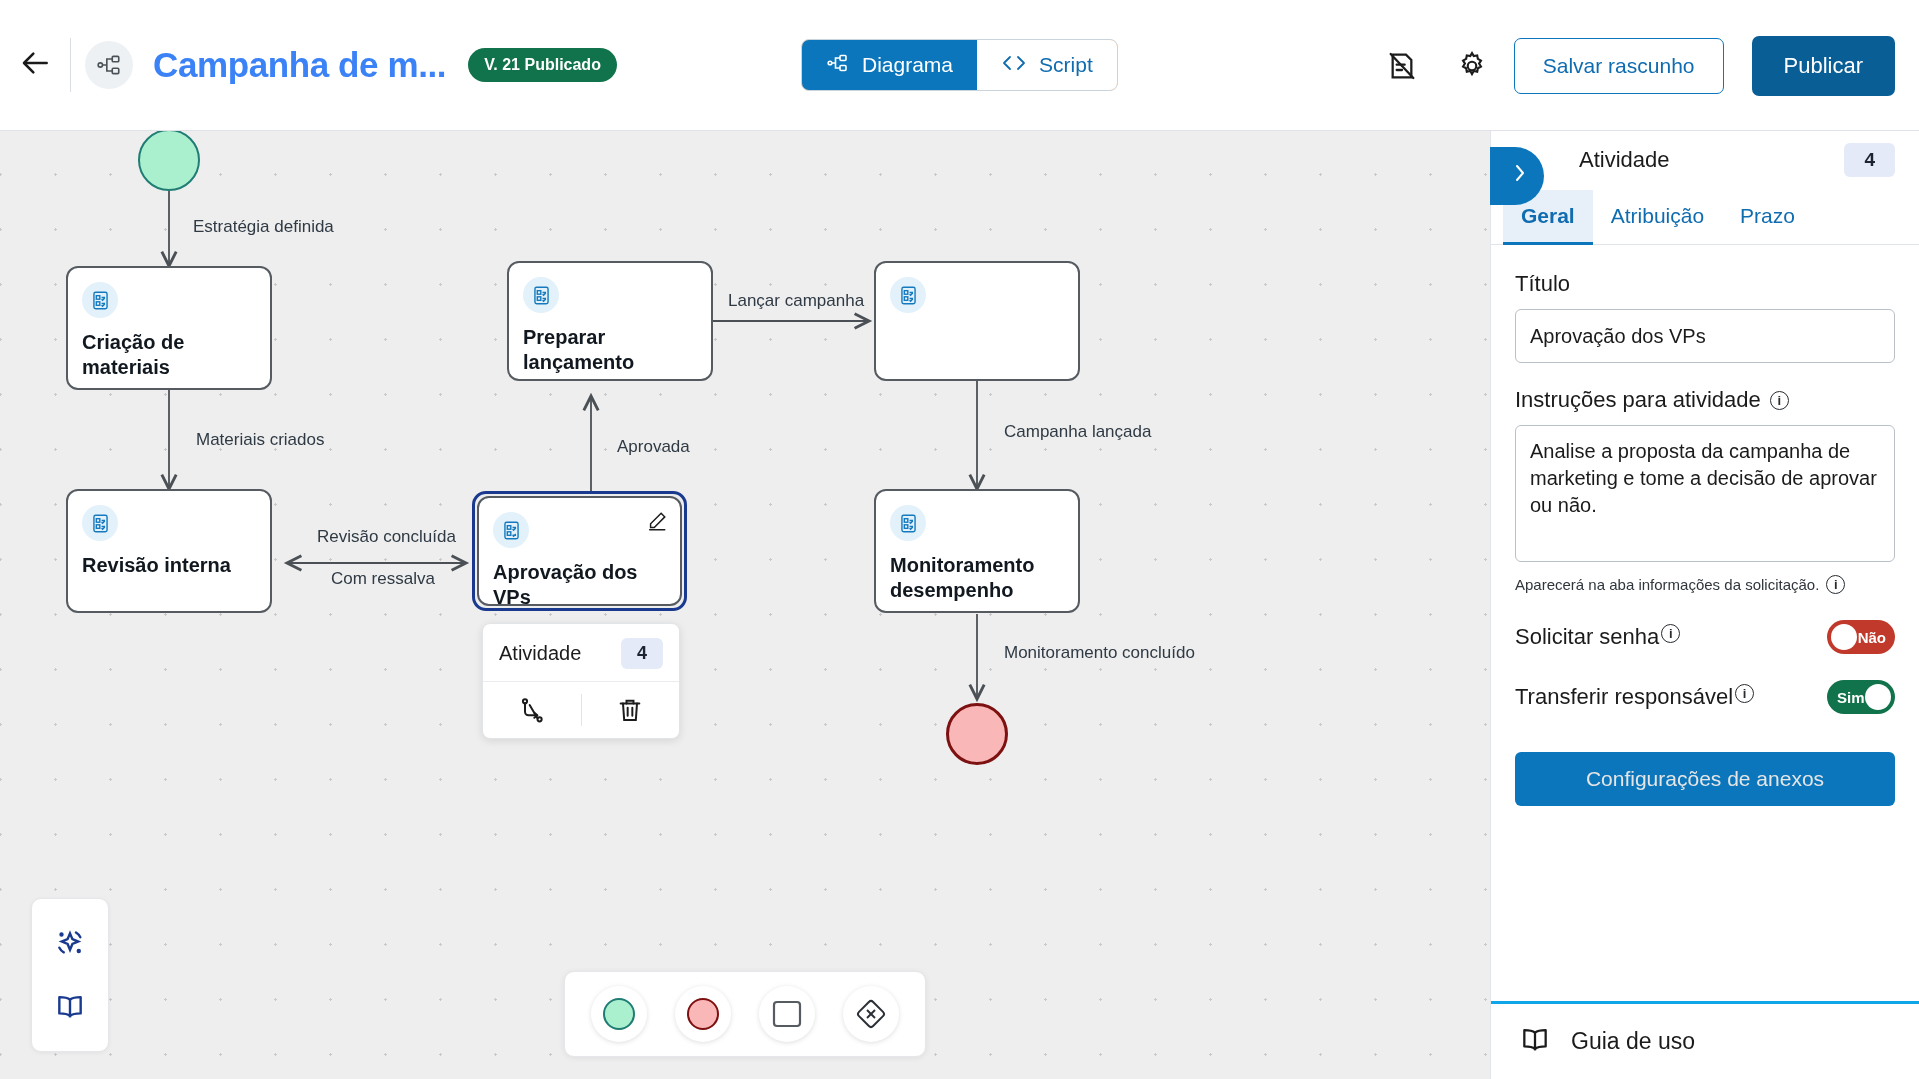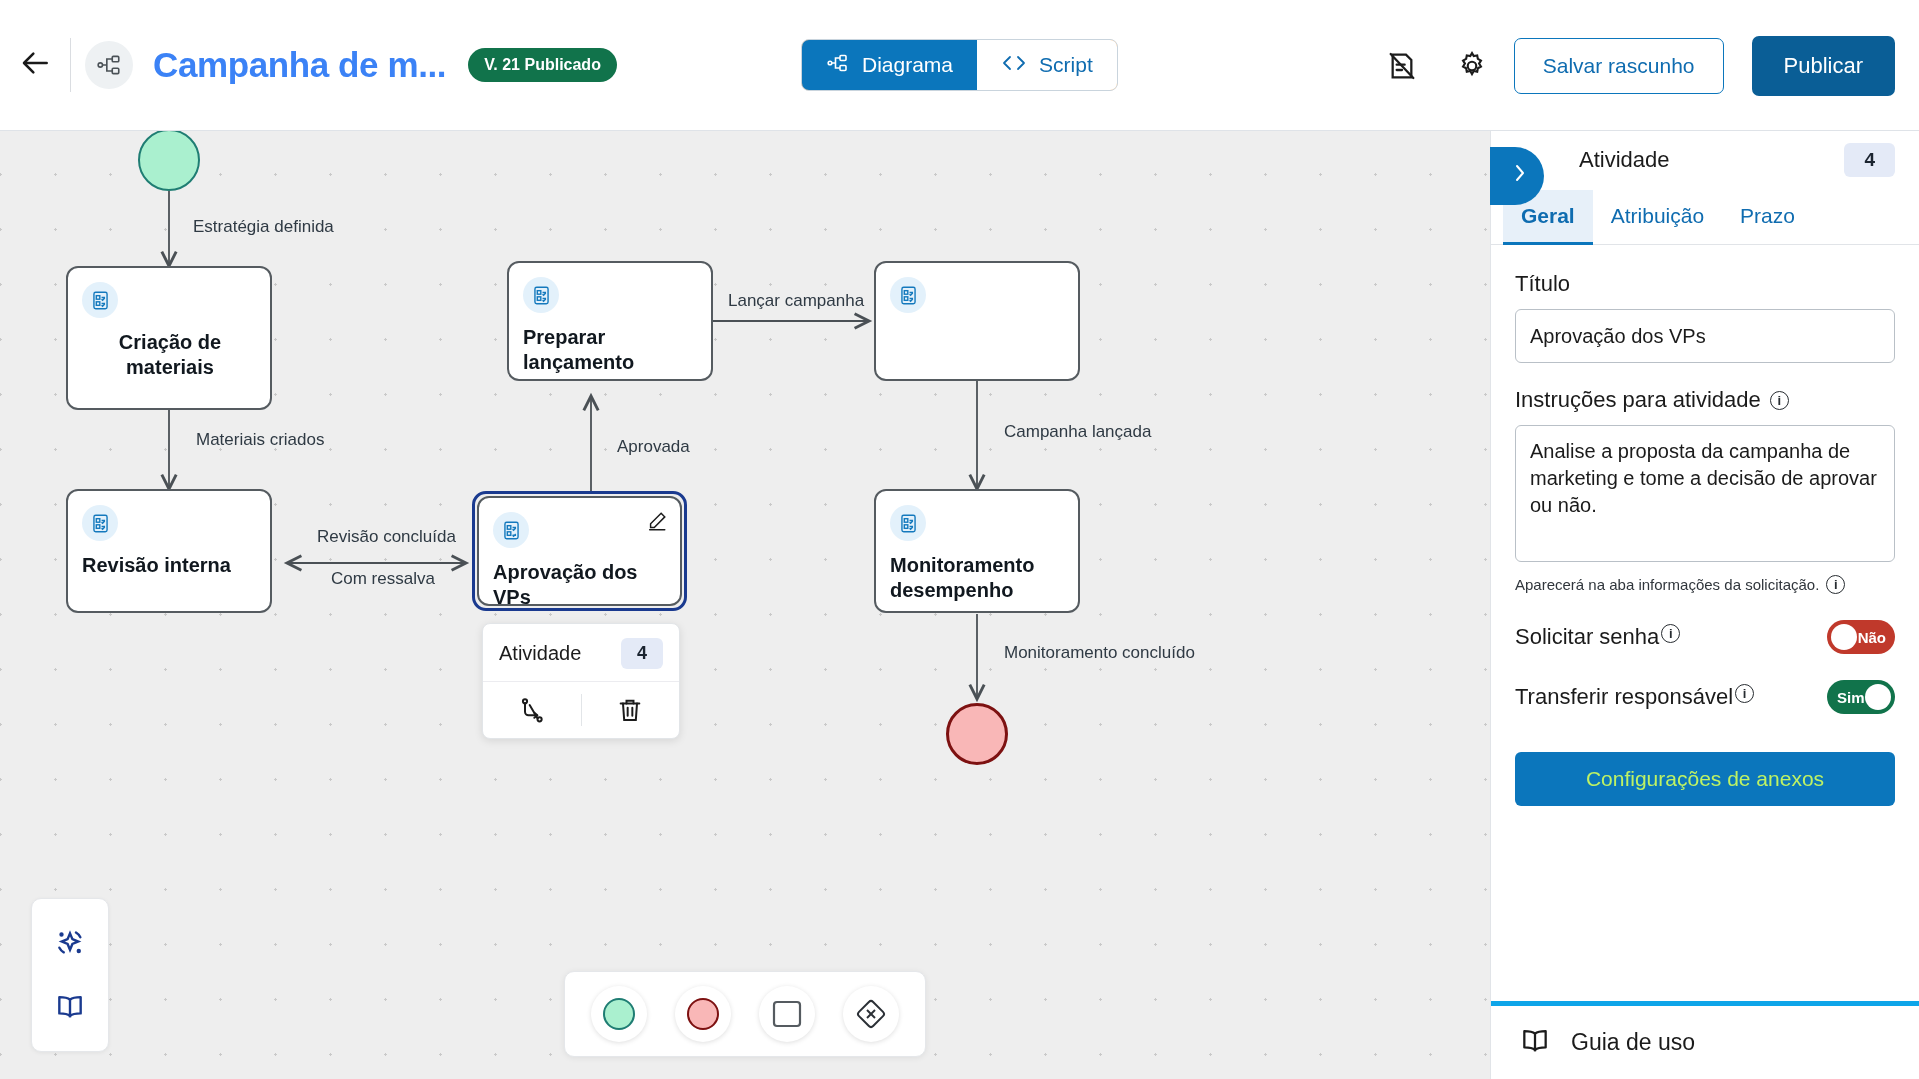--- a/index.html
+++ b/index.html
@@ -201,26 +201,26 @@
   }
   .toggle.off { background: #c0392b; justify-content: flex-end; padding-right: 9px; }
   .toggle.on  { background: #11734b; justify-content: flex-start; padding-left: 10px; }
   .toggle .knob {
     width: 26px; height: 26px; border-radius: 50%; background: #ffffff; position: absolute; top: 4px;
   }
   .toggle.off .knob { left: 4px; }
   .toggle.on  .knob { right: 4px; }
   .toggle .t-text { font-size: 15px; color: #ffffff; font-weight: 700; text-align: center; }
   .panel-btn {
-    width: 100%; height: 54px; background: #0b76bc; color: #bef264; border: none;
+    width: 100%; height: 54px; background: #0b76bc; color: #e5e5e5; border: none;
     border-radius: 6px; font-size: 21px; cursor: pointer; margin-top: 38px;
     font-family: "Liberation Sans", sans-serif;
   }
   .panel-foot {
-    border-top: 5px solid #0ea5e9; height: 78px; display: flex; align-items: center;
+    border-top: 3px solid #0ea5e9; height: 78px; display: flex; align-items: center;
     gap: 20px; padding: 0 28px; cursor: pointer;
   }
   .panel-foot-text { font-size: 23px; color: #1b1b1b; }
   .info-i {
     width: 19px; height: 19px; border-radius: 50%; border: 1.6px solid #272c31;
     display: inline-flex; align-items: center; justify-content: center;
     font-size: 13px; font-weight: 700; color: #272c31; flex-shrink: 0; line-height: 1;
   }
 </style>
 </head>
@@ -321,21 +321,21 @@
 
         <line x1="713" y1="190" x2="869" y2="190" stroke="#4a5055" stroke-width="1.8" marker-end="url(#arr)"></line>
 
         <line x1="977" y1="249" x2="977" y2="358" stroke="#4a5055" stroke-width="1.8" marker-end="url(#arr)"></line>
 
         <line x1="977" y1="483" x2="977" y2="568" stroke="#4a5055" stroke-width="1.8" marker-end="url(#arr)"></line>
       </svg>
 
       <div class="circle-node start-node" style="left:138px; top:-2px; width:62px; height:62px;"></div>
 
-      <div class="node" style="left:66px; top:135px; width:206px; height:144px;text-align:center;">
+      <div class="node" style="left:66px; top:135px; width:206px; height:124px;">
         <div class="node-icon">
           <svg width="21" height="21" viewBox="0 0 24 24" fill="none" stroke="#1479bd" stroke-width="1.6">
             <rect x="4.5" y="2.5" width="15" height="19" rx="2"></rect>
             <rect x="7.2" y="6.5" width="4" height="4"></rect>
               <path d="M13.2 8.5h4M13.2 10.5l1.2 1.2 2.4-2.6"></path>
             <rect x="7.2" y="13.5" width="4" height="4"></rect>
               <path d="M13.2 15.5h4M13.2 17.5l1.2 1.2 2.4-2.6"></path>
           </svg>
         </div>
         <div class="node-label">Criação de materiais</div>

